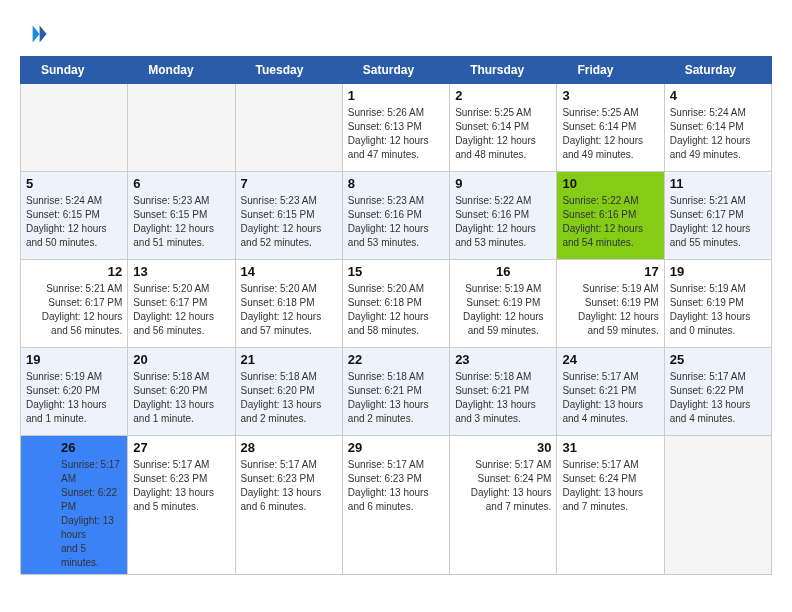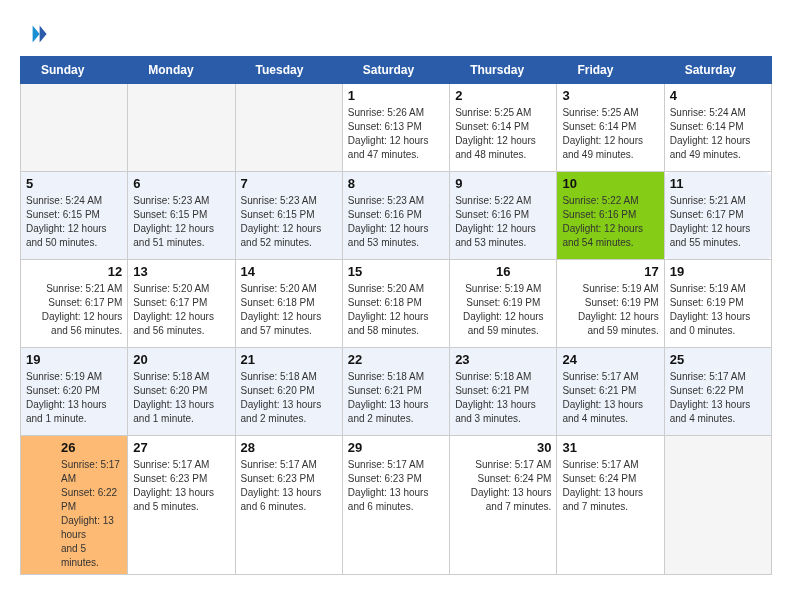--- a/index.html
+++ b/index.html
@@ -303,21 +303,21 @@
         </td>
         <td style="background: rgb(238, 242, 250);">
           <span class="day-num">25</span>
           <div class="day-info" style="white-space: pre-line;">Sunrise: 5:17 AM
 Sunset: 6:22 PM
 Daylight: 13 hours
 and 4 minutes.</div>
         </td>
       </tr>
       <tr>
-        <td style="background: #fdba74; padding-left: 40px;">
+        <td style="background: #3b82f6; padding-left: 40px;">
           <span class="day-num">26</span>
           <div class="day-info" style="white-space: pre-line;">Sunrise: 5:17 AM
 Sunset: 6:22 PM
 Daylight: 13 hours
 and 5 minutes.</div>
         </td>
         <td style="background: rgb(255, 255, 255);">
           <span class="day-num">27</span>
           <div class="day-info" style="white-space: pre-line;">Sunrise: 5:17 AM
 Sunset: 6:23 PM

